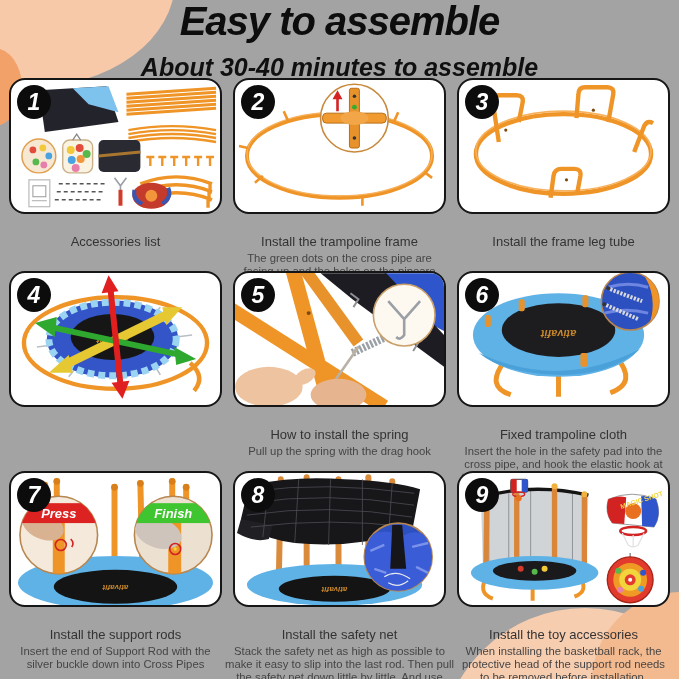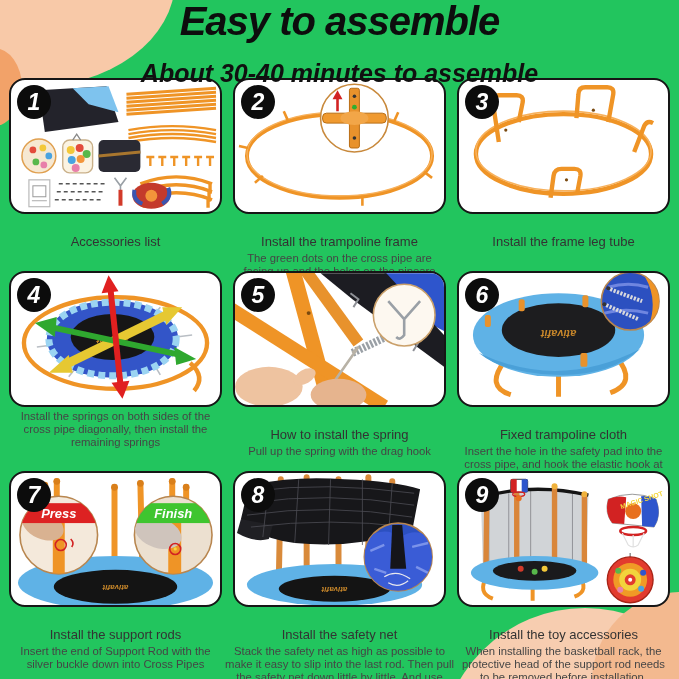--- a/index.html
+++ b/index.html
@@ -1,27 +1,27 @@
 <!DOCTYPE html>
 <html><head>
 <meta charset="utf-8">
 <style>
   html,body{margin:0;padding:0;background:#fff;}
-  #page{position:relative;width:679px;height:679px;background:#22c55e;overflow:hidden;
+  #page{position:relative;width:679px;height:679px;background:#a3a3a3;overflow:hidden;
         font-family:"Liberation Sans",sans-serif;}
   
   .blob{position:absolute;border-radius:50%;z-index:0;}
   .blob-tl{left:-115px;top:-125px;width:290px;height:212px;background:#f8c9a8;}
   .blob-left{left:-34px;top:48px;width:56px;height:78px;background:#f2a269;}
   .blob-br1{left:440px;top:608px;width:290px;height:290px;background:#f7cdb0;}
   .blob-br2{left:592px;top:592px;width:180px;height:180px;background:#f3b98f;}
   
   .header{position:relative;z-index:2;text-align:center;padding-top:1px;height:77px;}
   .title{font-size:40px;font-weight:bold;font-style:italic;color:#0d0d0d;line-height:1.02;letter-spacing:-1px;}
-  .subtitle{font-size:25px;font-weight:bold;font-style:italic;color:#101010;line-height:1.05;margin-top:18px;}
+  .subtitle{font-size:25px;font-weight:bold;font-style:italic;color:#101010;line-height:1.05;margin-top:12px;}
   
   .grid{position:relative;z-index:1;display:grid;grid-template-columns:213px 213px 213px;
         grid-template-rows:193px 200px auto;column-gap:11px;padding:0 9px;}
   .cell{text-align:center;}
   .panel{position:relative;width:209px;height:132px;background:#fff;border:2px solid #161616;
          border-radius:16px;overflow:hidden;}
   .badge{position:absolute;left:6px;top:5px;width:34px;height:34px;border-radius:50%;
          background:#0c0c0c;color:#fff;font-weight:bold;font-style:italic;font-size:23px;
          display:flex;align-items:center;justify-content:center;z-index:3;}
   .art{position:absolute;inset:0;width:100%;height:100%;}
@@ -214,21 +214,20 @@
           </g>
 
           <g>
             <line x1="100" y1="16" x2="110" y2="112" stroke="#E02020" stroke-width="6"></line>
             <polygon points="98,2 91,20 108,18" fill="#E02020"></polygon>
             <polygon points="112,126 101,110 119,108" fill="#E02020"></polygon>
           </g>
         </svg>
         <div class="badge">4</div>
       </div>
-      <div class="desc">Install the springs on both sides of the cross pipe diagonally, then install the remaining springs</div>
     </div>
 
     <div class="cell">
       <div class="panel">
         <svg class="art" viewBox="0 0 210 132">
           <polygon points="150,0 210,0 210,58 168,36" fill="#2e55cc"></polygon>
           <polygon points="86,0 152,0 210,62 210,94 118,26" fill="#1c1c22"></polygon>
           <path d="M116,20 l8,6 l-5,8 M146,42 l8,6 l-5,8 M176,64 l8,6 l-5,8" fill="none" stroke="#8e9096" stroke-width="2"></path>
 
           <line x1="58" y1="-4" x2="96" y2="136" stroke="#EF9426" stroke-width="15"></line>

